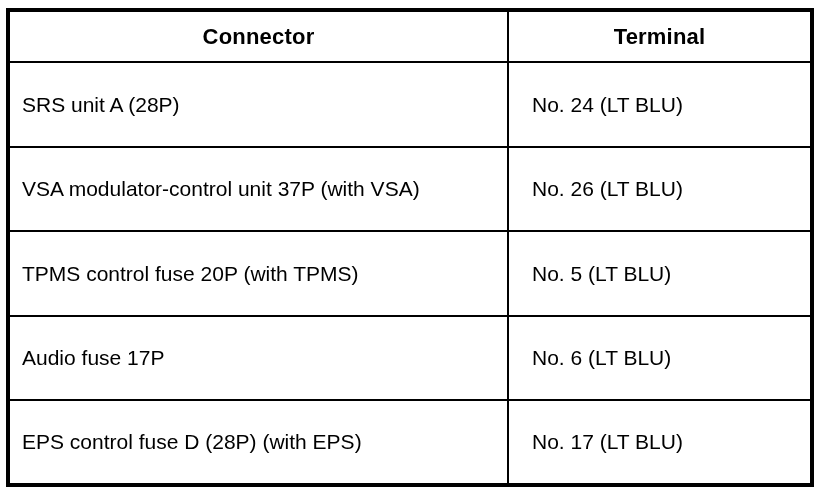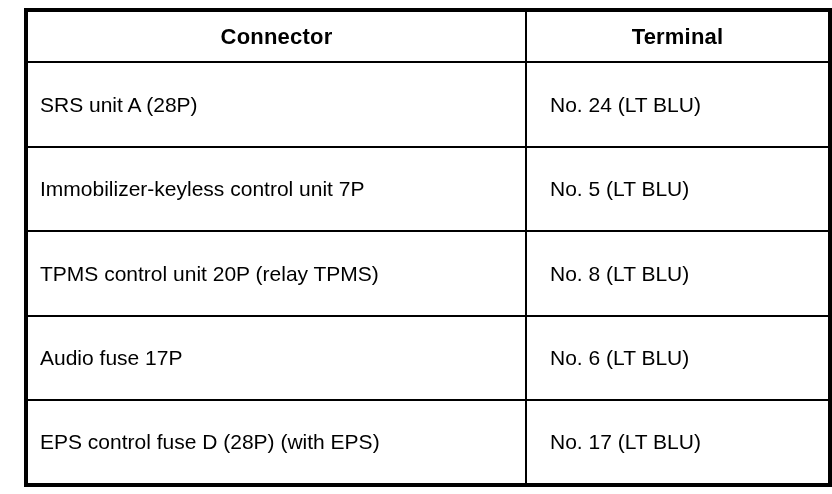--- a/index.html
+++ b/index.html
@@ -11,21 +11,21 @@
     width: 832px;
     height: 494px;
     position: relative;
     font-family: "Liberation Sans", sans-serif;
     color: #000000;
     overflow: hidden;
   }
 
   .table-wrap {
     position: absolute;
-    left: 24px;
+    left: 6px;
     top: 8px;
     width: 808px;
     height: 479px;
     box-sizing: border-box;
     border: 4px solid #000000;
     background: #ffffff;
   }
 
   table.connector-table {
     width: 100%;
@@ -116,32 +116,32 @@
       <tr class="data-row">
         <td class="cell-connector">
           <span class="cell-text">SRS unit A (28P)</span>
         </td>
         <td class="cell-terminal">
           <span class="cell-text">No. 24 (LT BLU)</span>
         </td>
       </tr>
       <tr class="data-row">
         <td class="cell-connector">
-          <span class="cell-text">Immobilizer-keyless control unit 7P</span>
+          <span class="cell-text">VSA modulator-control unit 37P (with VSA)</span>
         </td>
         <td class="cell-terminal">
-          <span class="cell-text">No. 5 (LT BLU)</span>
+          <span class="cell-text">No. 26 (LT BLU)</span>
         </td>
       </tr>
       <tr class="data-row">
         <td class="cell-connector">
-          <span class="cell-text">TPMS control unit 20P (relay TPMS)</span>
+          <span class="cell-text">TPMS control fuse 20P (with TPMS)</span>
         </td>
         <td class="cell-terminal">
-          <span class="cell-text">No. 8 (LT BLU)</span>
+          <span class="cell-text">No. 5 (LT BLU)</span>
         </td>
       </tr>
       <tr class="data-row">
         <td class="cell-connector">
           <span class="cell-text">Audio fuse 17P</span>
         </td>
         <td class="cell-terminal">
           <span class="cell-text">No. 6 (LT BLU)</span>
         </td>
       </tr>

